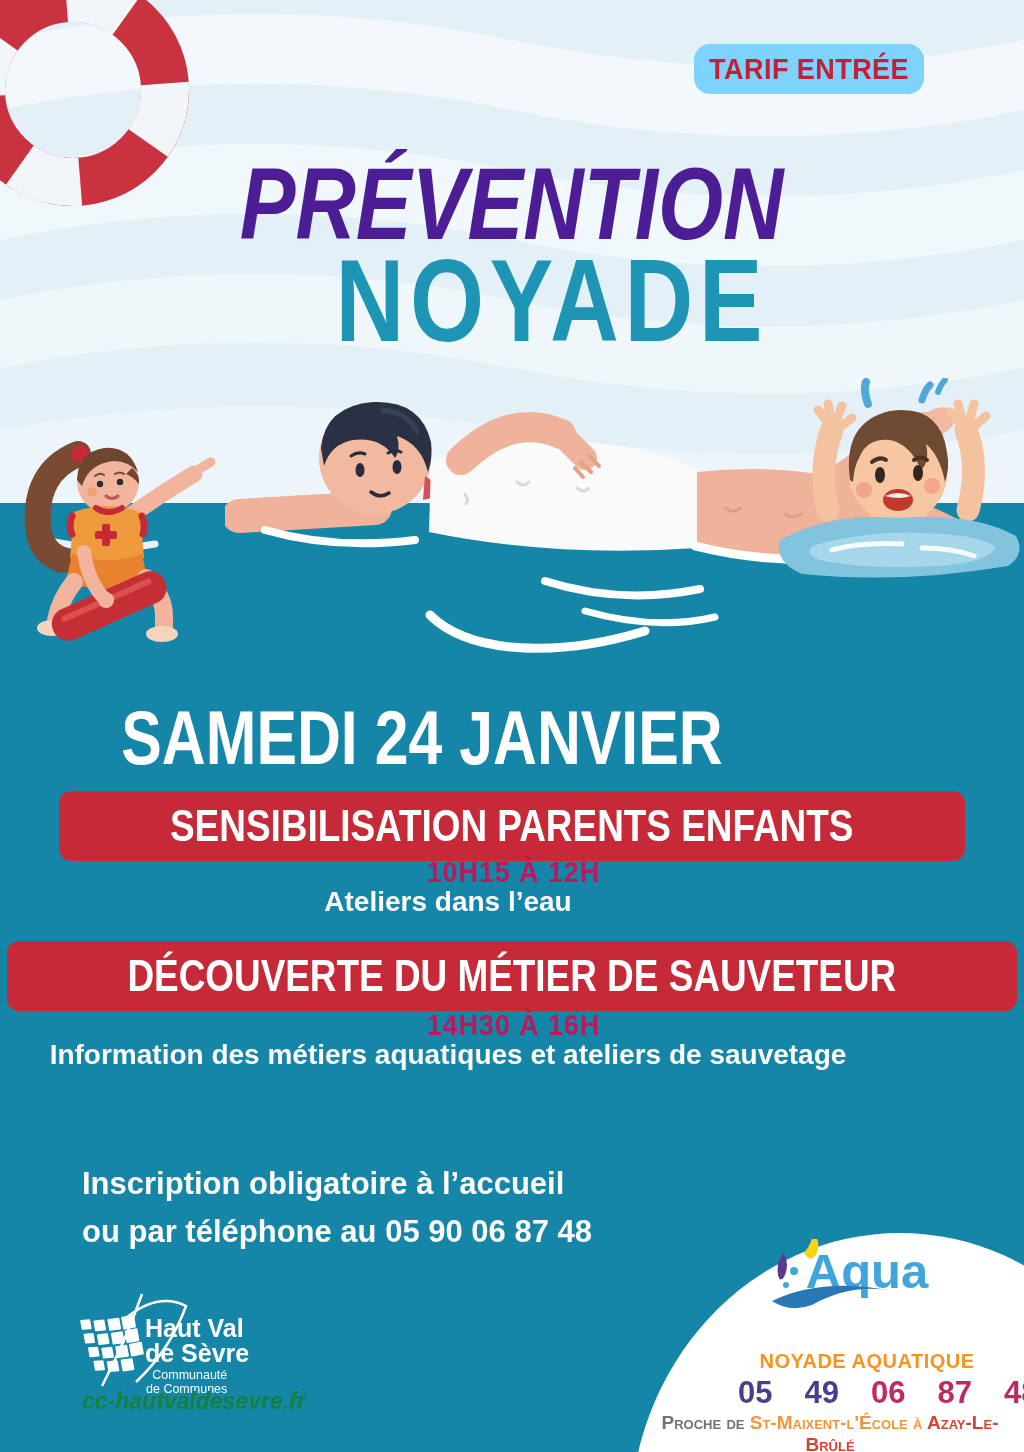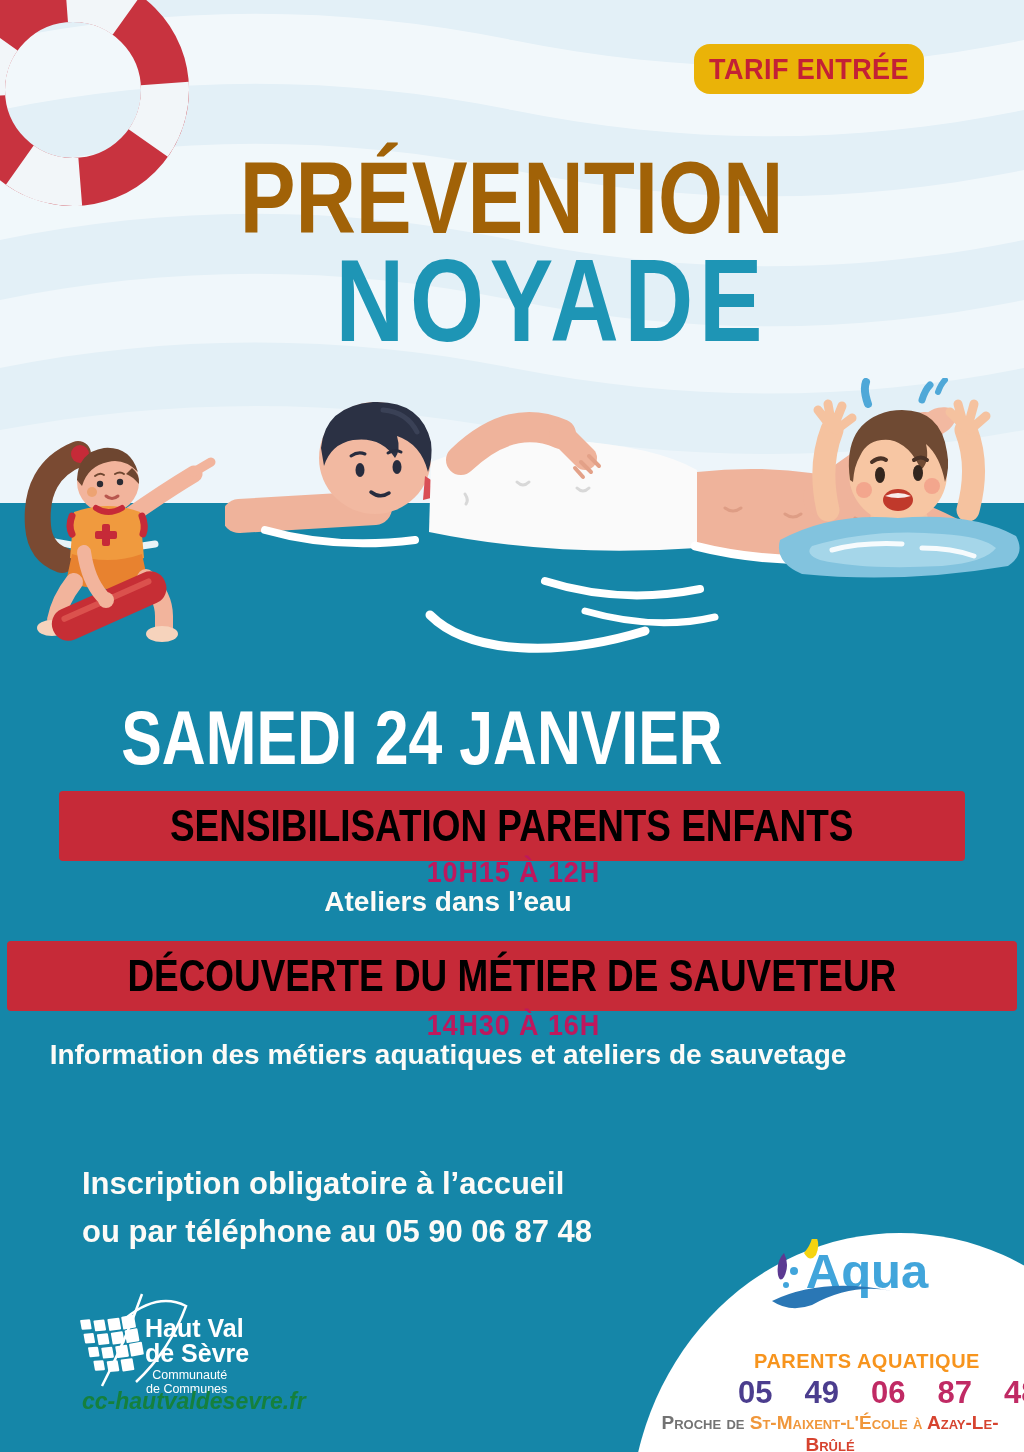--- a/index.html
+++ b/index.html
@@ -10,37 +10,37 @@
   }
   .abs { position:absolute; }
   .condensed { display:inline-block; transform:scaleX(0.82); transform-origin:center; }
   .condensed-n { display:inline-block; transform:scaleX(0.9); transform-origin:center; }
 
   
   #sky-waves { left:0; top:0; width:1024px; height:505px; }
   #water { left:0; top:503px; width:1024px; height:949px; background:#1586A8; }
 
   
-  #badge { left:694px; top:44px; width:230px; height:50px; background:#eab308;
+  #badge { left:694px; top:44px; width:230px; height:50px; background:#7dd3fc;
     border-radius:16px; display:flex; align-items:center; justify-content:center; }
   #badge span { font-size:30px; font-weight:800; color:#C32036; letter-spacing:.5px; }
 
   
   .title-row { left:0; width:1024px; text-align:center; line-height:.95; }
-  #title1 { top:150px; font-size:102px; font-weight:800; color:#a16207; }
+  #title1 { top:156px; font-size:102px; font-weight:800; color:#4c1d95;font-style:italic; }
   #title2 { top:246px; left:40px; font-size:116px; font-weight:800; color:#1E95B5; }
   #title2 .condensed { letter-spacing:7px; }
 
   
   #date-line { left:0; top:694px; width:844px; text-align:center;
     color:#FFFFFF; font-size:76px; font-weight:800; }
   #date-line .condensed { transform:scaleX(0.8); }
   .banner-wrap { left:0; width:1024px; text-align:center; }
-  .banner { display:inline-block; background:#C62A38; color:#000000;
-    border-radius:4px; padding:9px 36px; font-size:45px; font-weight:800; }
+  .banner { display:inline-block; background:#C62A38; color:#ffffff;
+    border-radius:12px; padding:9px 36px; font-size:45px; font-weight:800; }
   #banner1-wrap { top:791px; }
   #banner2-wrap { top:941px; }
   .session-time { left:4px; width:1019px; text-align:center; color:#be185d;
     font-size:30px; font-weight:800; letter-spacing:1px; }
   .session-detail { left:0; width:896px; text-align:center; color:#FDFBF7;
     font-size:28px; font-weight:700; }
   #time1 { top:855px; } #detail1 { top:886px; }
   #time2 { top:1008px; } #detail2 { top:1039px; }
 
   
@@ -280,21 +280,21 @@
       <svg width="250" height="100" viewBox="0 0 250 100" style="position:absolute;left:0;top:-8px;">
         <path d="M62,14 q10,-12 8,-22 q10,10 4,24 q-6,8 -12,-2 Z" fill="#F5D410"></path>
         <path d="M36,36 q-2,-14 6,-22 q6,12 0,24 q-4,6 -6,-2 Z" fill="#5C3991"></path>
         <circle cx="52" cy="32" r="4" fill="#41A5DB"></circle>
         <circle cx="44" cy="46" r="3" fill="#41A5DB"></circle>
         <path d="M30,62 Q80,38 150,52 Q110,44 70,66 Q48,74 30,62 Z" fill="#2A77B5"></path>
       </svg>
       <span>Aqua</span>
     </div>
   </div>
-  <div id="aqua-sub" class="abs">PARENTS AQUATIQUE</div>
+  <div id="aqua-sub" class="abs">NOYADE AQUATIQUE</div>
   <div id="aqua-phone" class="abs">
     <span class="ph-p">05</span><span class="ph-p">49</span><span class="ph-m">06</span><span class="ph-m">87</span><span class="ph-m">48</span>
   </div>
   <div id="aqua-loc" class="abs">
     <span class="loc-darkred">Proche de </span><span class="loc-orange">St-Maixent-l'École</span><span class="loc-orange"> à </span><span class="loc-red">Azay-Le-Brûlé</span>
   </div>
 
 </div>
 
 </body></html>

